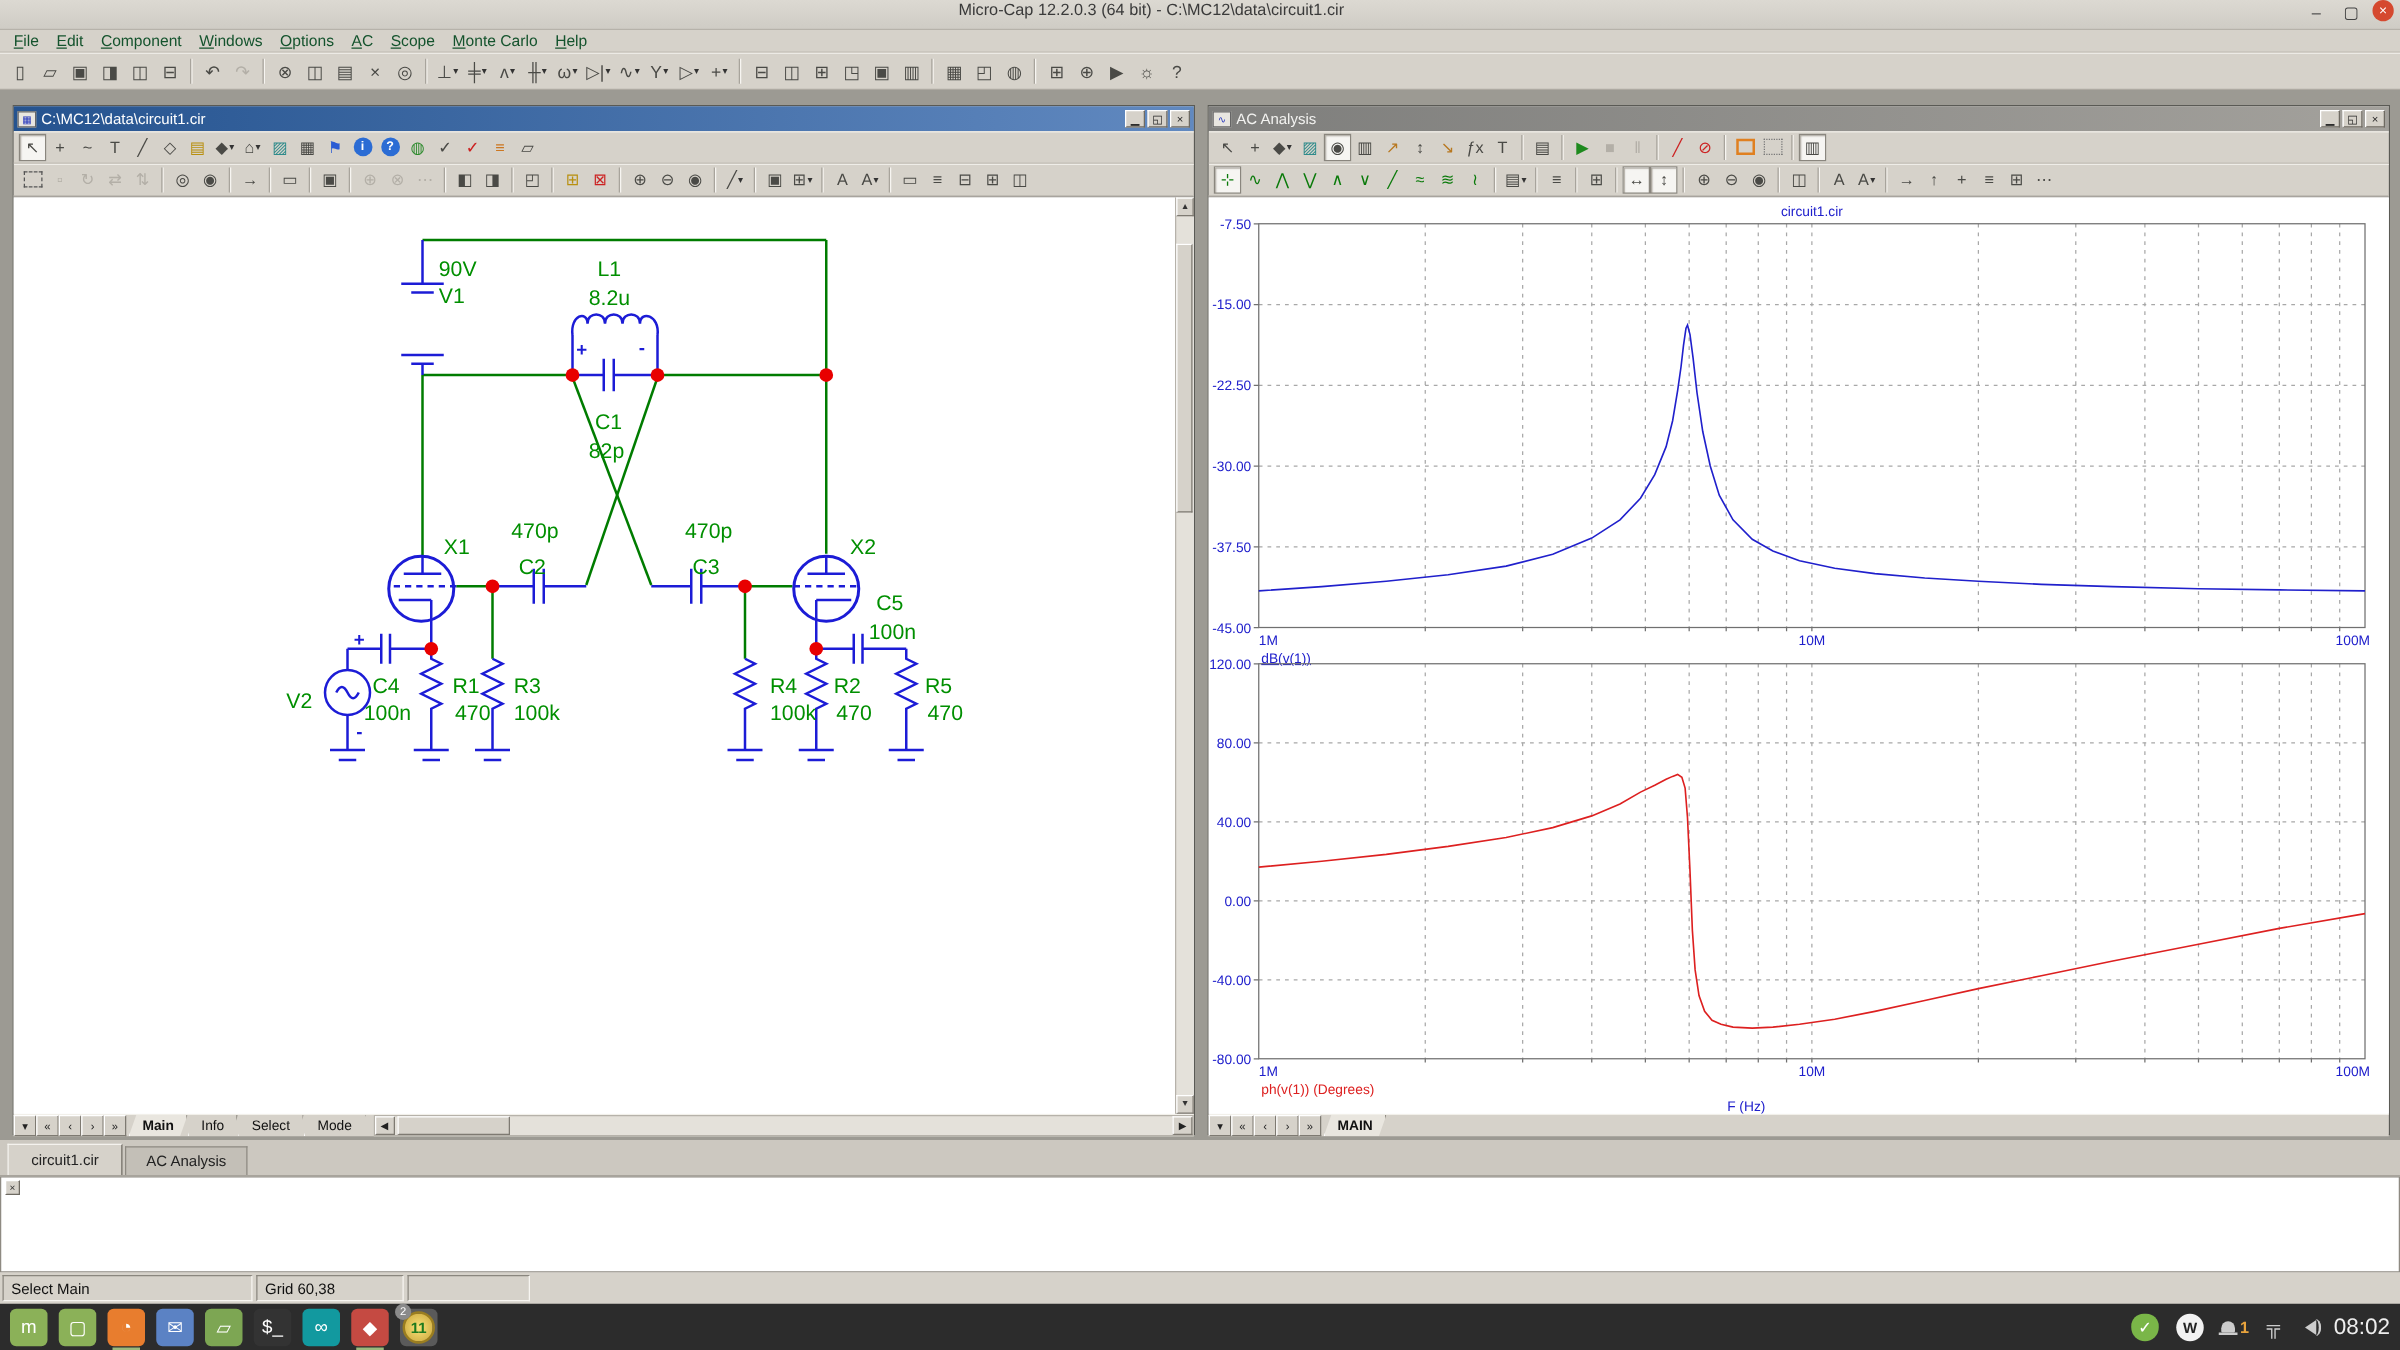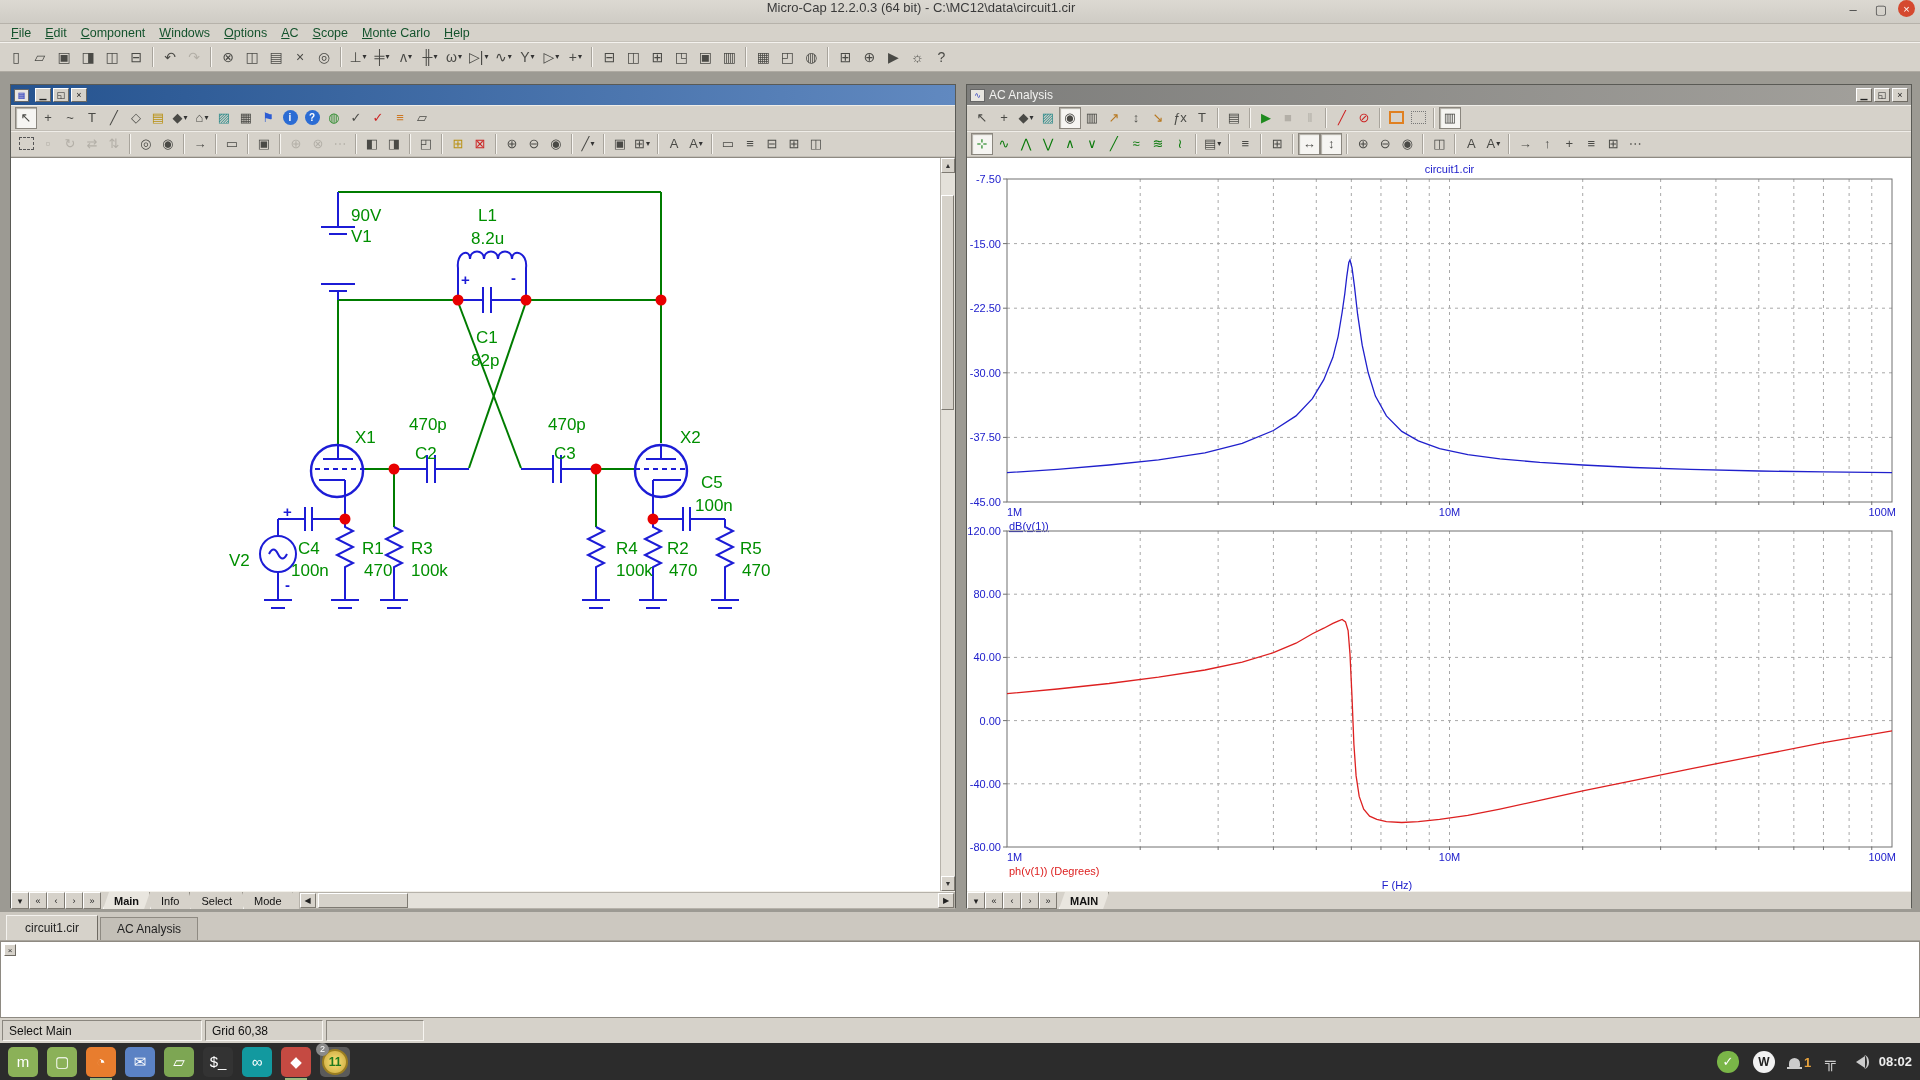--- a/index.html
+++ b/index.html
@@ -82,21 +82,21 @@
 .badge{position:absolute;left:-4px;top:-4px;width:13px;height:13px;border-radius:50%;background:#8a8a8a;color:#fff;font-size:9px;display:flex;align-items:center;justify-content:center}
 #mc-circle{width:26px;height:26px;border-radius:50%;background:radial-gradient(#f8e27a,#caa53a);border:2px solid #9a7d20;color:#1e7a1e;font-weight:bold;font-size:12px;display:flex;align-items:center;justify-content:center}
 #tray{margin-left:auto;display:flex;align-items:center;gap:14px;color:#ddd}
 #shield{width:22px;height:22px;background:#7ab648;border-radius:45% 45% 50% 50%;display:flex;align-items:center;justify-content:center;color:#fff;font-size:13px}
 #wcirc{width:22px;height:22px;background:#f2f2f2;border-radius:50%;display:flex;align-items:center;justify-content:center;color:#222;font-weight:bold;font-size:12px}
 .bell{width:11px;height:9px;background:#ccc;border-radius:6px 6px 1px 1px;position:relative;display:inline-block}
 .bell:after{content:"";position:absolute;left:-2px;bottom:-2px;width:15px;height:2px;background:#ccc}
 #notifcount{color:#e8a33d;font-size:13px;font-weight:bold;margin-left:4px}
 .vol{width:0;height:0;border:6px solid transparent;border-right:9px solid #ccc;display:inline-block;position:relative}
 .vol:after{content:"";position:absolute;left:3px;top:-7px;width:8px;height:14px;border-right:2px solid #ccc;border-radius:50%}
-#clock{font-size:13px;font-weight:bold;color:#eee}
+#clock{font-size:18px;font-weight:normal;color:#eee}
 .netg{font-size:15px;color:#ccc}
 </style>
 </head>
 <body>
 
 <div id="root">
 
   <div id="titlebar">
     <div class="title">Micro-Cap 12.2.0.3 (64 bit) - C:\MC12\data\circuit1.cir</div>
     <div class="caption-btn">–</div>
@@ -244,20 +244,21 @@
       <div class="tbtn">
         <span class="g">?</span>
       </div>
     </div>
 
   <div id="mdi">
 
     <div id="win-sch" class="win">
       <div class="wtitle active">
         <span class="wicon">▦</span>
+        <span class="wt">C:\MC12\data\circuit1.cir</span>
         <span class="wbtn">▁</span>
         <span class="wbtn">◱</span>
         <span class="wbtn">×</span>
       </div>
       <div id="tb-sch-1" class="tbrow wtb">
           <div class="tbtn pressed">
             <span class="g">↖</span>
           </div>
           <div class="tbtn">
             <span class="g">+</span>

